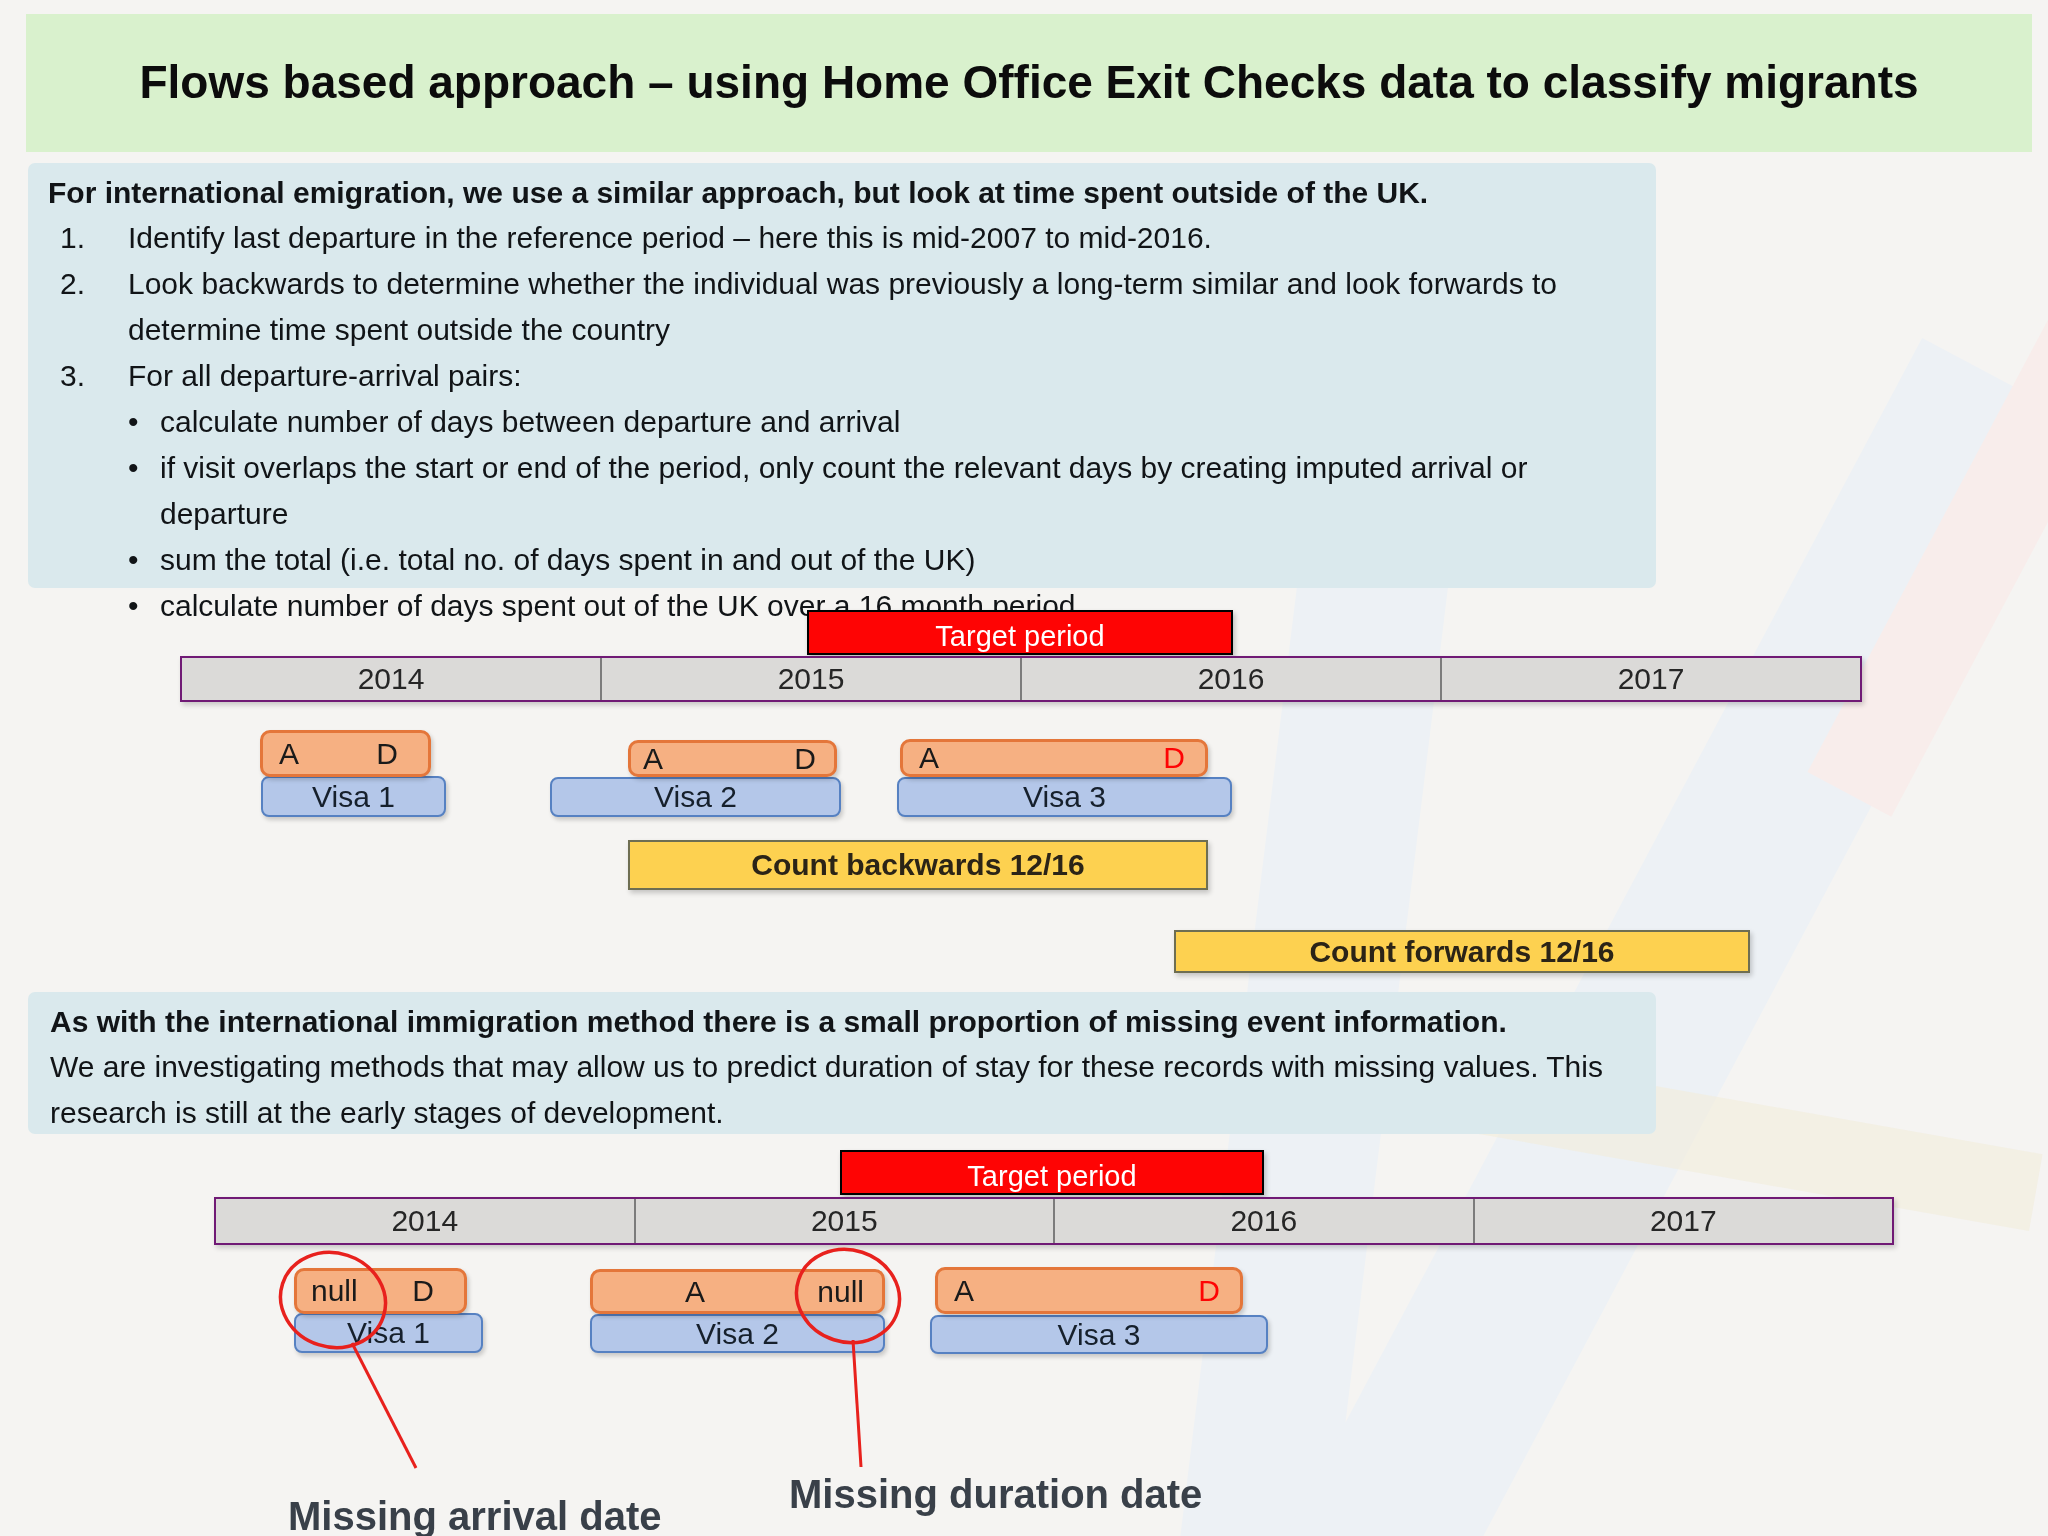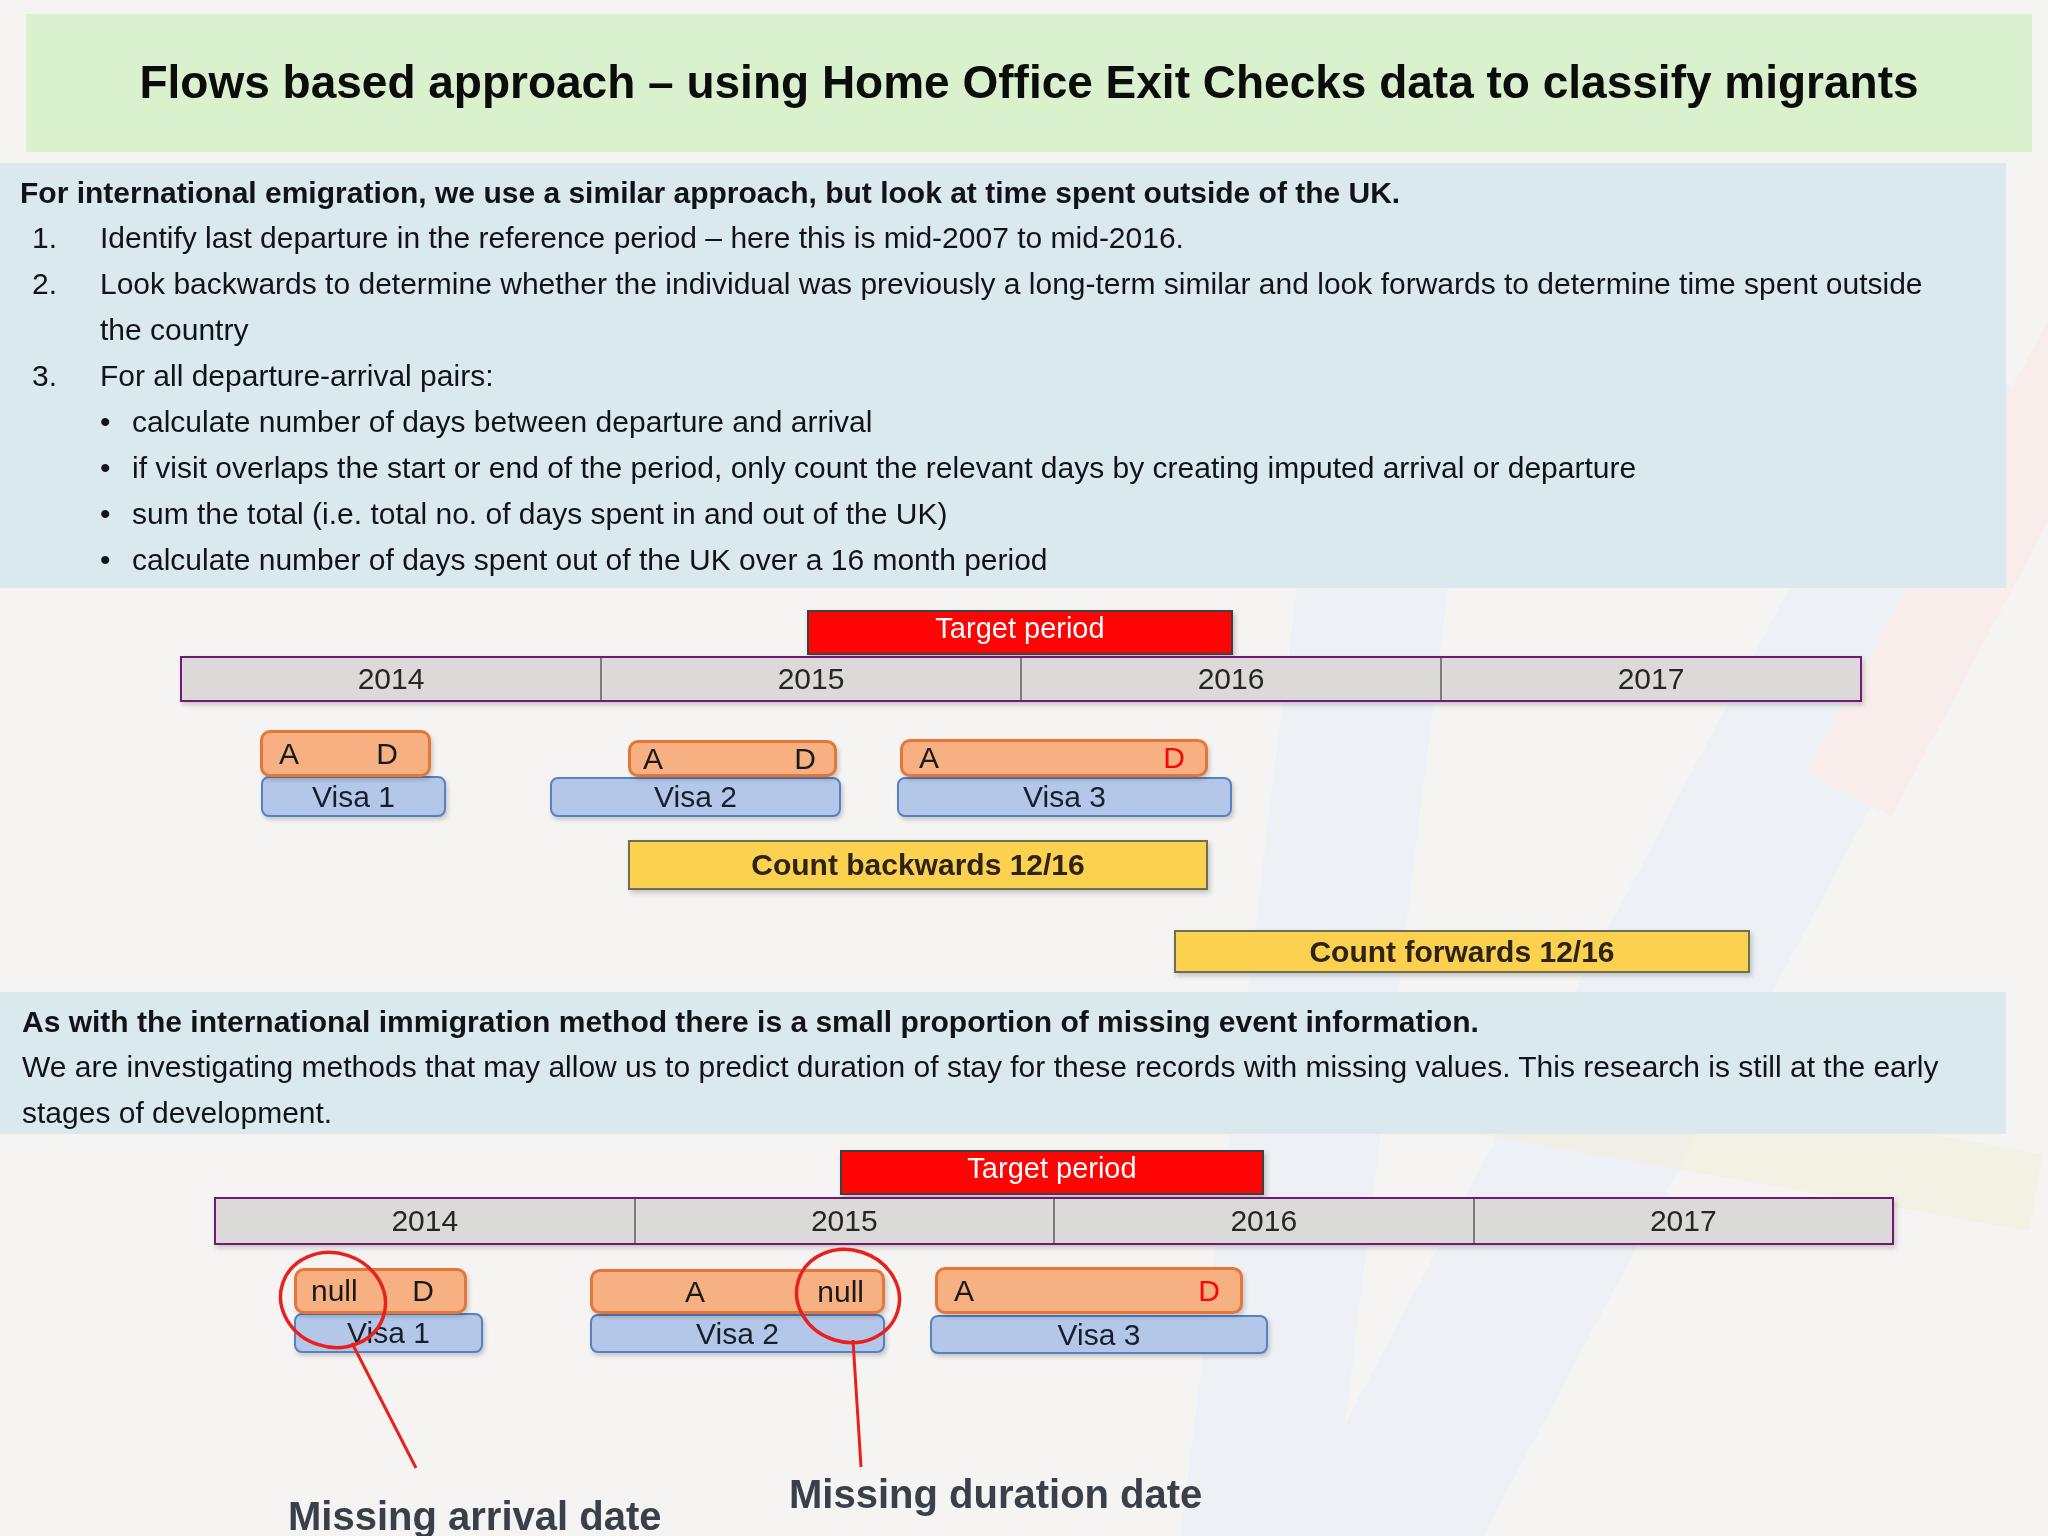--- a/index.html
+++ b/index.html
@@ -9,36 +9,36 @@
   .wm{position:absolute;z-index:0;}
   .wmA{left:1240px;top:430px;width:150px;height:1250px;background:#edf1f5;transform:rotate(7deg);}
   .wmB{left:1595px;top:300px;width:175px;height:1350px;background:#edf1f5;transform:rotate(28deg);}
   .wmC{left:1985px;top:60px;width:95px;height:780px;background:#f8edeb;transform:rotate(28deg);}
   .wmD{left:1480px;top:1105px;width:560px;height:78px;background:#f2ecda;opacity:.6;transform:rotate(10deg);}
   
   .title-bar{position:absolute;z-index:2;left:26px;top:14px;width:2006px;height:138px;background:#d9f1cd;
              display:flex;align-items:center;justify-content:center;}
   .title-text{font-size:46px;font-weight:bold;line-height:1.42;text-align:center;color:#0c0c0c;padding:0 95px;}
   
-  .band{position:absolute;z-index:2;left:0;width:2006px;background:#dae9ed;box-sizing:border-box;
-        font-size:30px;line-height:46px;}
+  .band{position:absolute;z-index:2;left:28px;width:1628px;background:#dae9ed;box-sizing:border-box;
+        font-size:30px;line-height:46px;border-radius:7px;}
   .band1{top:163px;height:425px;padding:8px 30px 0 10px;}
   .band2{top:992px;height:142px;padding:8px 36px 0 10px;}
   .intro{font-weight:bold;line-height:44px;padding-left:10px;}
   .row{display:flex;}
   .row .num{flex:none;width:68px;padding-left:22px;}
   .row .txt{flex:1;max-width:1855px;}
   .brow{display:flex;}
   .brow .dot{flex:none;width:32px;margin-left:90px;}
   .brow .btxt{flex:1;max-width:1760px;}
   .body-text{max-width:1985px;}
   
   .abs{position:absolute;z-index:3;box-sizing:border-box;}
-  .target{background:#fe0404;border:2px solid #404040;color:#ffffff;font-size:29px;
-          display:flex;align-items:flex-start;justify-content:center;box-shadow:2px 3px 5px rgba(0,0,0,.22);}
+  .target{background:#fe0404;border:2px solid #000000;color:#ffffff;font-size:29px;
+          display:flex;align-items:flex-end;justify-content:center;box-shadow:2px 3px 5px rgba(0,0,0,.22);}
   .yearbar{display:flex;background:#dbdad8;border:2px solid #701a75;box-shadow:2px 3px 5px rgba(0,0,0,.18);}
   .ycell{flex:1;display:flex;align-items:center;justify-content:center;font-size:30px;color:#262626;}
   .ycell + .ycell{border-left:2px solid #7c7c7c;}
   .obox{background:#f6b082;border:3px solid #e4763a;border-radius:10px;display:flex;align-items:center;
         justify-content:space-between;font-size:30px;color:#1a1a1a;box-shadow:2px 3px 4px rgba(0,0,0,.18);z-index:4;}
   .bbox{background:#b4c7e9;border:2px solid #5681c2;border-radius:8px;display:flex;align-items:center;
         justify-content:center;font-size:30px;color:#16202c;box-shadow:2px 3px 4px rgba(0,0,0,.18);}
   .ybox{background:#fdd150;border:2px solid #6e6e52;display:flex;align-items:center;justify-content:center;
         font-size:30px;font-weight:bold;color:#2b2417;box-shadow:2px 3px 5px rgba(0,0,0,.2);}
   .dep-red{color:#fe0404;}

